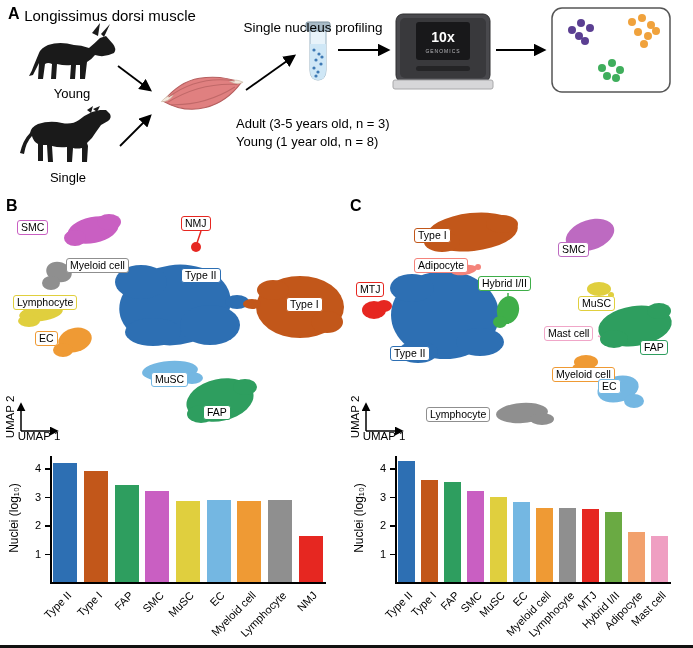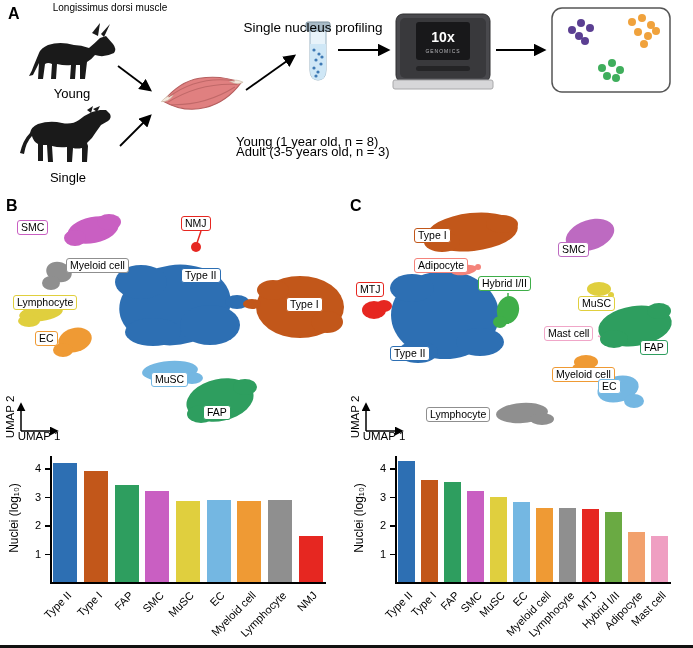--- a/index.html
+++ b/index.html
@@ -113,25 +113,25 @@
 
     <g stroke="#000" stroke-width="1.8">
       <line x1="118" y1="66" x2="150" y2="90" marker-end="url(#ah)"></line>
       <line x1="120" y1="146" x2="150" y2="116" marker-end="url(#ah)"></line>
       <line x1="246" y1="90" x2="294" y2="56" marker-end="url(#ah)"></line>
       <line x1="338" y1="50" x2="388" y2="50" marker-end="url(#ah)"></line>
       <line x1="496" y1="50" x2="544" y2="50" marker-end="url(#ah)"></line>
     </g>
   </svg>
 
-  <div class="atext center" style="left:20px;top:0;width:180px;font-size:10px;">Longissimus dorsi muscle</div>
+  <div class="atext center" style="left:20px;top:8px;width:180px;font-size:15px;">Longissimus dorsi muscle</div>
   <div class="atext center" style="left:228px;top:20px;width:170px;font-size:13.5px;">Single nucleus profiling</div>
   <div class="atext center" style="left:30px;top:86px;width:84px;">Young</div>
   <div class="atext center" style="left:26px;top:170px;width:84px;">Single</div>
-  <div class="atext" style="left:236px;top:116px;margin-top:28px;">Adult (3-5 years old, n = 3)</div>
+  <div class="atext" style="left:236px;top:116px;">Adult (3-5 years old, n = 3)</div>
   <div class="atext" style="left:236px;top:134px;">Young (1 year old, n = 8)</div>
 
   <div class="panel-label" style="left:6px;top:198px;">B</div>
 
   <div class="umap" id="umap-b" style="left:5px;top:210px;">
     <svg width="340" height="232" viewBox="0 0 340 232">
       <g>
         <ellipse cx="170" cy="95" rx="56" ry="40" transform="rotate(-8 170 95)" fill="#2d6fb3"></ellipse>
         <ellipse cx="136" cy="72" rx="26" ry="17" fill="#2d6fb3"></ellipse>
         <ellipse cx="205" cy="115" rx="30" ry="20" fill="#2d6fb3"></ellipse>

